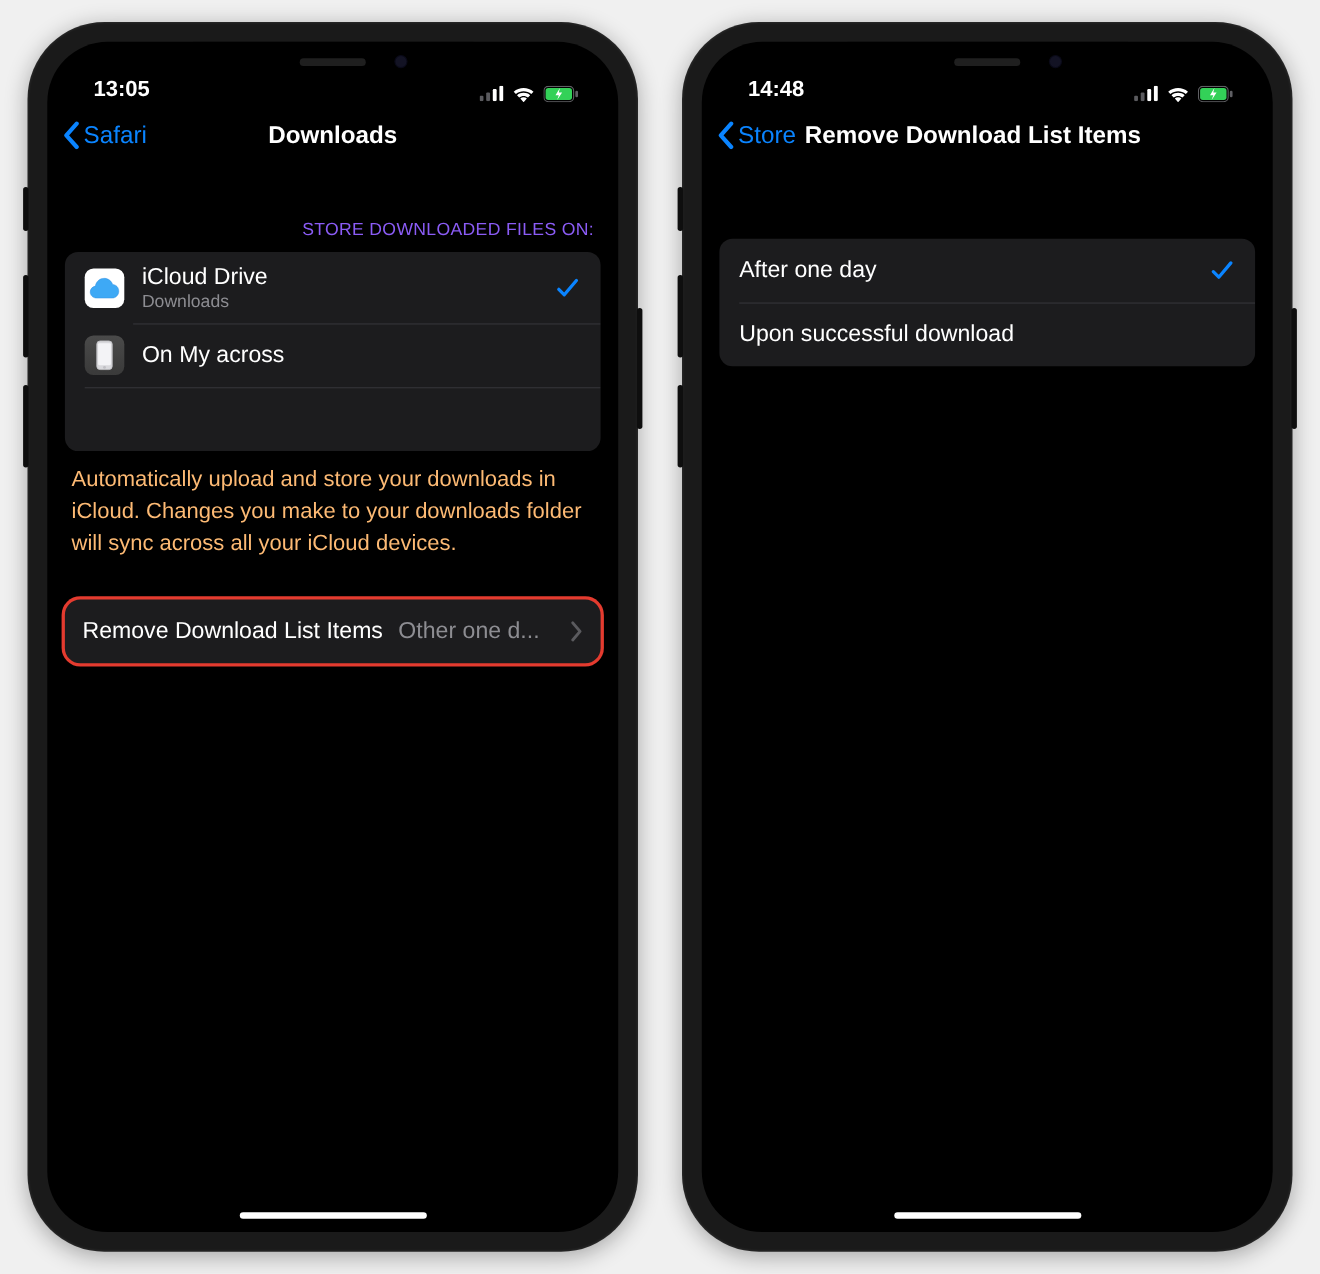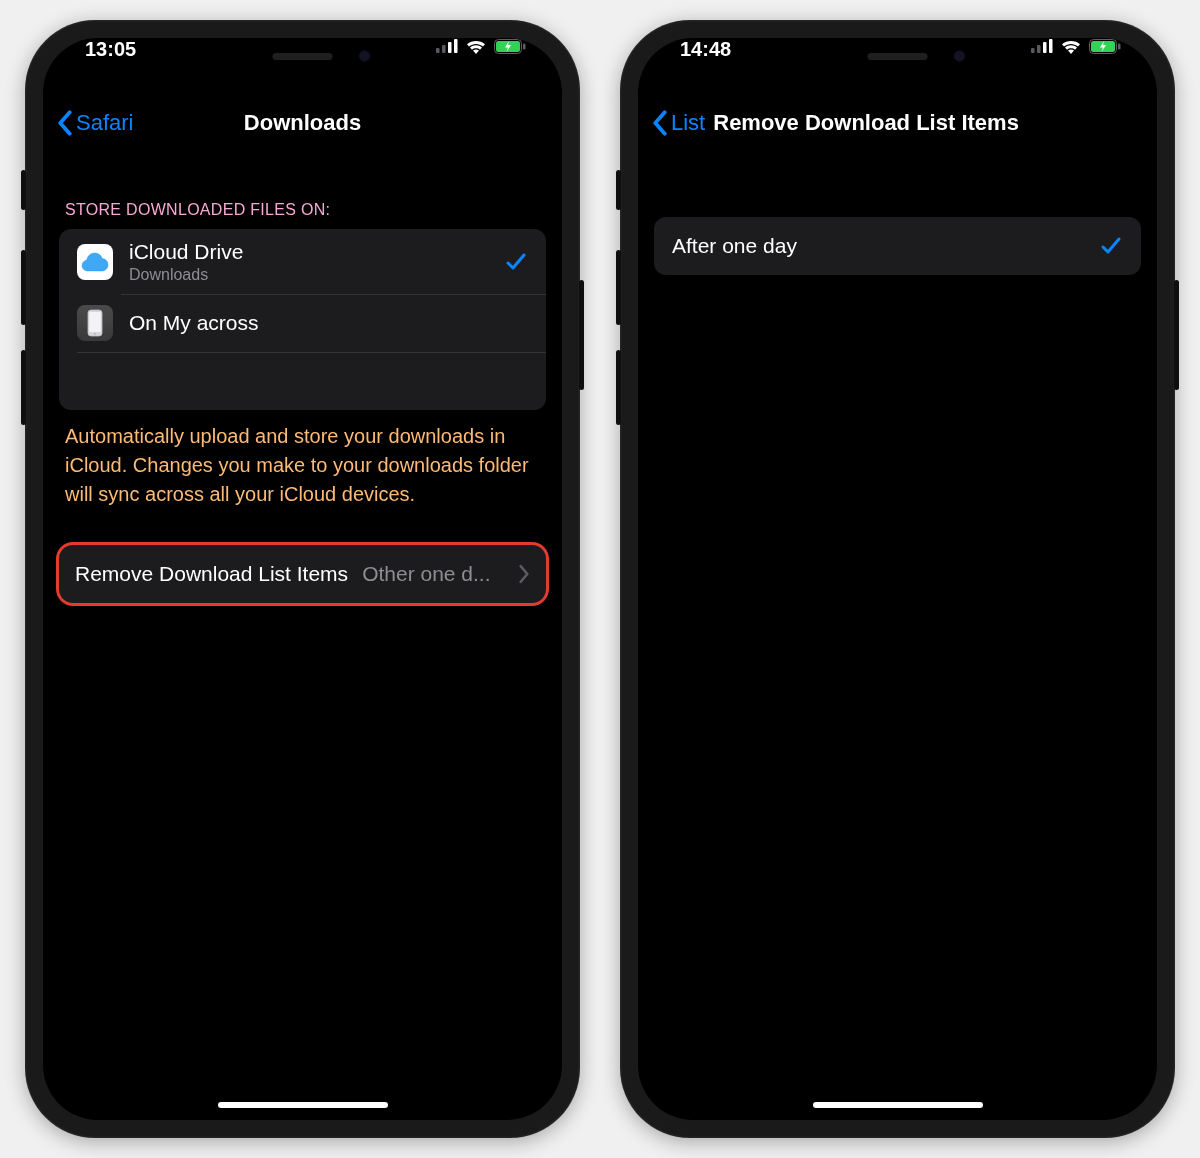--- a/index.html
+++ b/index.html
@@ -54,21 +54,21 @@
       justify-content: center;
       align-items: center;
       gap: 40px;
     }
     .speaker { width: 60px; height: 7px; background: #1f1f1f; border-radius: 4px; }
     .camera  { width: 12px; height: 12px; background: #131324; border-radius: 50%; position: absolute; right: 60px; border: 1px solid #0a0a18;}
     .status-bar {
       height: 55px;
       display: flex;
       justify-content: space-between;
-      align-items: flex-start;
+      align-items: flex-end;
       padding: 0 36px 0 42px;
       font-size: 20px;
       font-weight: 600;
       color: #fff;
       position: relative;
       z-index: 10;
     }
     .status-right { display: flex; align-items: center; gap: 7px; }
     .nav-bar {
       height: 60px;
@@ -85,25 +85,26 @@
       font-size: 22px;
       font-weight: 600;
       color: #fff;
       pointer-events: none;
     }
     .nav-title.left-align {
       position: static; text-align: left; margin-left: 8px; pointer-events: auto;
     }
     .content { padding: 0 0 0 0; }
     .section-header {
-      color: #f9a8d4;
+      color: #8b5cf6;
       font-size: 16px;
       letter-spacing: 0.3px;
       text-transform: uppercase;
       padding: 48px 22px 10px;
+      text-align: right;
     }
     .group {
       background: #1c1c1e;
       border-radius: 12px;
       margin: 0 16px;
       overflow: hidden;
     }
     .row {
       display: flex;
       align-items: center;
@@ -290,31 +291,36 @@
             <rect x="29" y="4.5" width="2.5" height="6" rx="1.2" fill="#5f5f63"></rect>
             <path d="M15 2 L11 8.5 L14 8.5 L12.5 13 L17 6 L14 6 Z" fill="#fff"></path>
           </svg>
       </div>
     </div>
     <div class="nav-bar">
       <div class="back">
         <svg viewBox="0 0 12 22" fill="none">
             <path d="M10 2 L2 11 L10 20" stroke="#0a84ff" stroke-width="3.2" stroke-linecap="round" stroke-linejoin="round"></path>
           </svg>
-        <span>List</span>
+        <span>Store</span>
       </div>
       <div class="nav-title left-align">Remove Download List Items</div>
     </div>
     <div class="content">
       <div class="group mt-top">
         <div class="row">
           <div class="row-text">
               <div class="row-title">After one day</div>
             </div>
           <svg class="check" viewBox="0 0 24 24">
               <path d="M4 13 L9 18 L20 5" stroke="#0a84ff" stroke-width="3" fill="none" stroke-linecap="round" stroke-linejoin="round"></path>
             </svg>
         </div>
+        <div class="row">
+          <div class="row-text">
+              <div class="row-title">Upon successful download</div>
+            </div>
+        </div>
       </div>
     </div>
     <div class="home-indicator"></div>
   </div>
 </div>
 
 </body></html>

